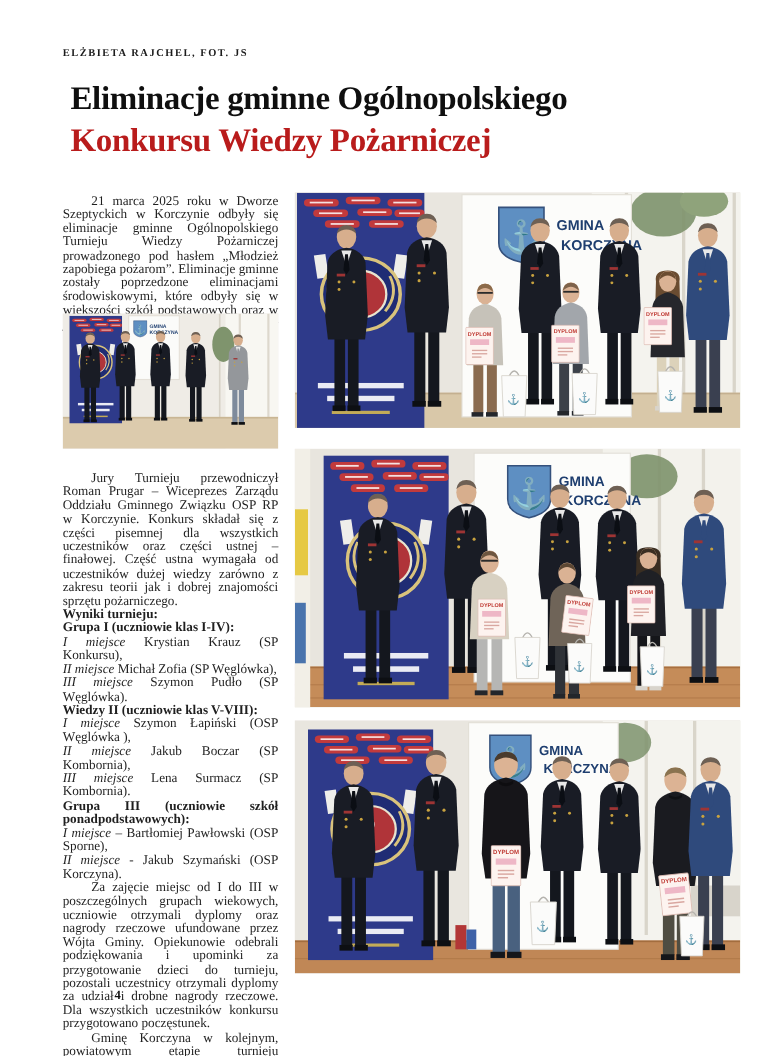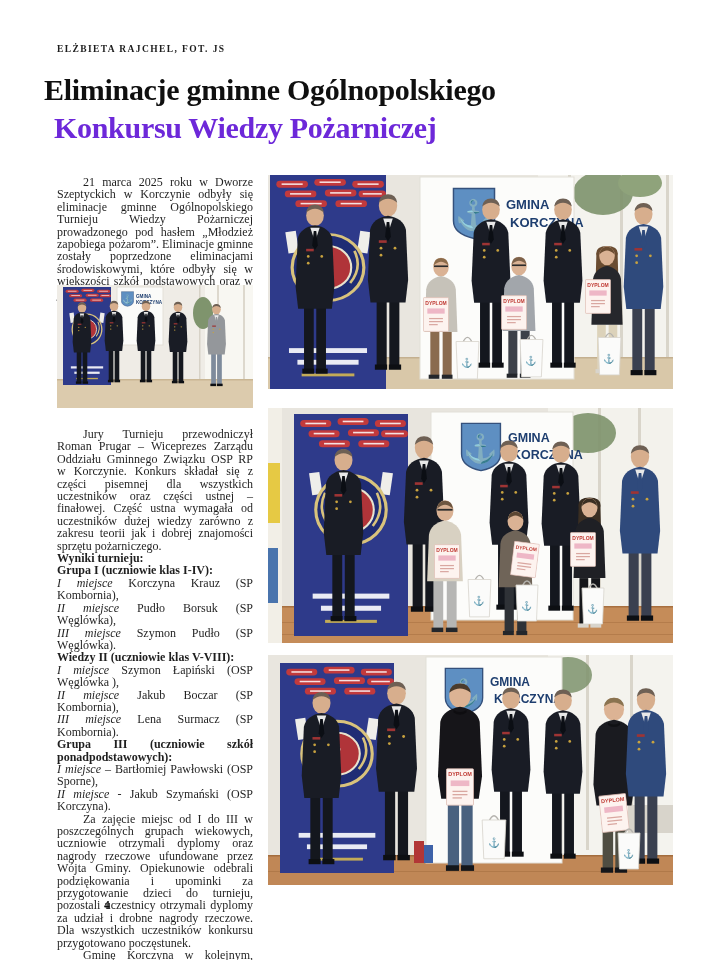--- a/index.html
+++ b/index.html
@@ -1,22 +1,22 @@
 <!DOCTYPE html>
 <html><head>
 <meta charset="utf-8">
 <style>
   html,body{margin:0;padding:0;background:#ffffff;}
   .page{position:relative;width:711px;height:960px;background:#fff;overflow:hidden;
         font-family:"Liberation Serif",serif;color:#222;border-radius:23px;}
   .byline{position:absolute;left:57px;top:44px;font-size:9.5px;font-weight:bold;
           letter-spacing:1.4px;color:#1c1c1c;}
-  .headline{position:absolute;left:44px;top:71px;font-weight:bold;font-size:30px;
+  .headline{position:absolute;left:64px;top:71px;font-weight:bold;font-size:30px;
             line-height:38px;letter-spacing:-0.3px;color:#0f0f0f;}
-  .headline .line2{color:#6d28d9;margin-left:10px;}
+  .headline .line2{color:#b91c1c;}
   .headline span{display:block;}
   .bt{font-size:12px;line-height:12.4px;text-align:justify;margin:0;color:#1f1f1f;}
   .indent{text-indent:26px;}
   .bold{font-weight:bold;}
   .col{position:absolute;left:57px;width:196px;}
   #para1{top:176px;}
   #textblock{top:428px;}
   .place-line i{font-style:italic;font-family:Liberation Serif, serif;}
   .photo{position:absolute;left:268px;width:405px;overflow:hidden;background:#e9e6df;}
   #photo1{top:175px;height:214px;}
@@ -165,22 +165,22 @@
       <use href="#man-u" x="108" y="15" width="26" height="87"></use>
       <use href="#man-u" x="146" y="18" width="27" height="86" style="--coat:#94979b;--pants:#7e8b9c;--tie:#94979b"></use>
     </svg>
   </div>
 
   <div id="textblock" class="col">
     <p class="bt indent">Jury Turnieju przewodniczył Roman Prugar – Wiceprezes Zarządu Oddziału Gminnego Związku OSP RP w Korczynie. Konkurs składał się z części pisemnej dla wszystkich uczestników oraz części ustnej – finałowej. Część ustna wymagała od uczestników dużej wiedzy zarówno z zakresu teorii jak i dobrej znajomości sprzętu pożarniczego.</p>
     <div class="bt bold">Wyniki turnieju:</div>
 
     <div class="bt bold">Grupa I (uczniowie klas I-IV):</div>
-    <div class="bt place-line"><i>I miejsce</i><span> Korczyna Krauz (SP Kombornia),</span></div>
-    <div class="bt place-line"><i>II miejsce</i><span> Pudło Borsuk (SP Węglówka),</span></div>
+    <div class="bt place-line"><i>I miejsce</i><span> Krystian Krauz (SP Konkursu),</span></div>
+    <div class="bt place-line"><i>II miejsce</i><span> Michał Zofia (SP Węglówka),</span></div>
     <div class="bt place-line"><i>III miejsce</i><span> Szymon Pudło (SP Węglówka).</span></div>
 
     <div class="bt bold">Wiedzy II (uczniowie klas V-VIII):</div>
     <div class="bt place-line"><i>I miejsce</i><span> Szymon Łapiński (OSP Węglówka ),</span></div>
     <div class="bt place-line"><i>II miejsce</i><span> Jakub Boczar (SP Kombornia),</span></div>
     <div class="bt place-line"><i>III miejsce</i><span> Lena Surmacz (SP Kombornia).</span></div>
 
     <div class="bt bold">Grupa III (uczniowie szkół ponadpodstawowych):</div>
     <div class="bt place-line"><i>I miejsce</i><span> – Bartłomiej Pawłowski (OSP Sporne),</span></div>
     <div class="bt place-line"><i>II miejsce</i><span> - Jakub Szymański (OSP Korczyna).</span></div>

